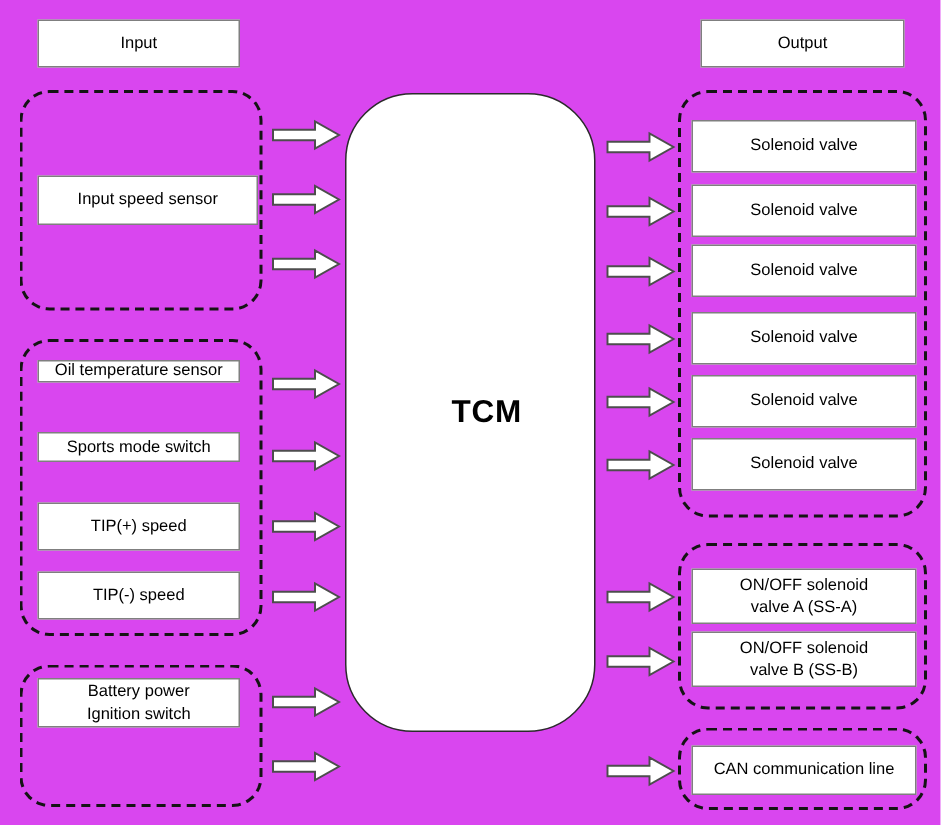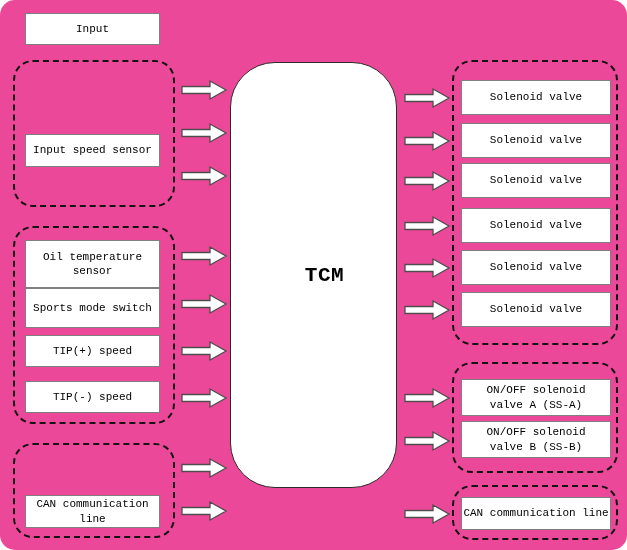--- a/index.html
+++ b/index.html
@@ -1,24 +1,23 @@
 <!DOCTYPE html>
 <html><head>
 <meta charset="utf-8">
 <style>
   html, body { margin: 0; padding: 0; background: #ffffff; }
   .canvas {
     position: relative;
     width: 627px;
     height: 550px;
-    background: #ec4899;
-    font-family: Liberation Mono, monospace;
+    background: #d946ef;
+    font-family: Liberation Sans, sans-serif;
     color: #000000;
     overflow: hidden;
-    border-radius: 15px;
   }
   .hdr {
     position: absolute;
     box-sizing: border-box;
     border: 1px solid #7f7f7f;
     background: #ffffff;
     display: flex;
     align-items: center;
     justify-content: center;
     font-size: 11px;
@@ -62,34 +61,35 @@
     letter-spacing: 0.5px;
   }
   .arrow { position: absolute; width: 47px; height: 22px; }
 </style>
 </head>
 <body>
 
 <div class="canvas">
 
   <div class="hdr" style="left:25px; top:13px; width:135px; height:32px">Input</div>
+  <div class="hdr" style="left:467px; top:13px; width:136px; height:32px">Output</div>
 
   <div class="group" style="left:13px; top:60px; width:162px; height:147px"></div>
   <div class="group" style="left:13px; top:226px; width:162px; height:198px"></div>
   <div class="group" style="left:13px; top:443px; width:162px; height:95px"></div>
 
-  <div class="box" style="left:25px; top:134px; width:135px; height:33px">Input speed sensor</div>
+  <div class="box" style="left:25px; top:117px; width:147px; height:33px">Input speed sensor</div>
 
-  <div class="box" style="left:25px; top:240px; width:135px; height:48px">Oil temperature sensor</div>
-  <div class="box" style="left:25px; top:288px; width:135px; height:40px">Sports mode switch</div>
+  <div class="box" style="left:25px; top:240px; width:135px; height:15px">Oil temperature sensor</div>
+  <div class="box" style="left:25px; top:288px; width:135px; height:20px">Sports mode switch</div>
   <div class="box" style="left:25px; top:335px; width:135px; height:32px">TIP(+) speed</div>
   <div class="box" style="left:25px; top:381px; width:135px; height:32px">TIP(-) speed</div>
 
-  <div class="box" style="left:25px; top:495px; width:135px; height:33px">CAN communication
-line</div>
+  <div class="box" style="left:25px; top:452px; width:135px; height:33px">Battery power
+Ignition switch</div>
 
   <div class="tcm">
     <span class="tcm-label">TCM</span>
   </div>
 
   <div class="group" style="left:452px; top:60px; width:166px; height:285px"></div>
   <div class="group" style="left:452px; top:362px; width:166px; height:111px"></div>
   <div class="group" style="left:452px; top:485px; width:166px; height:55px"></div>
 
   <div class="box" style="left:461px; top:80px;  width:150px; height:35px">Solenoid valve</div>

